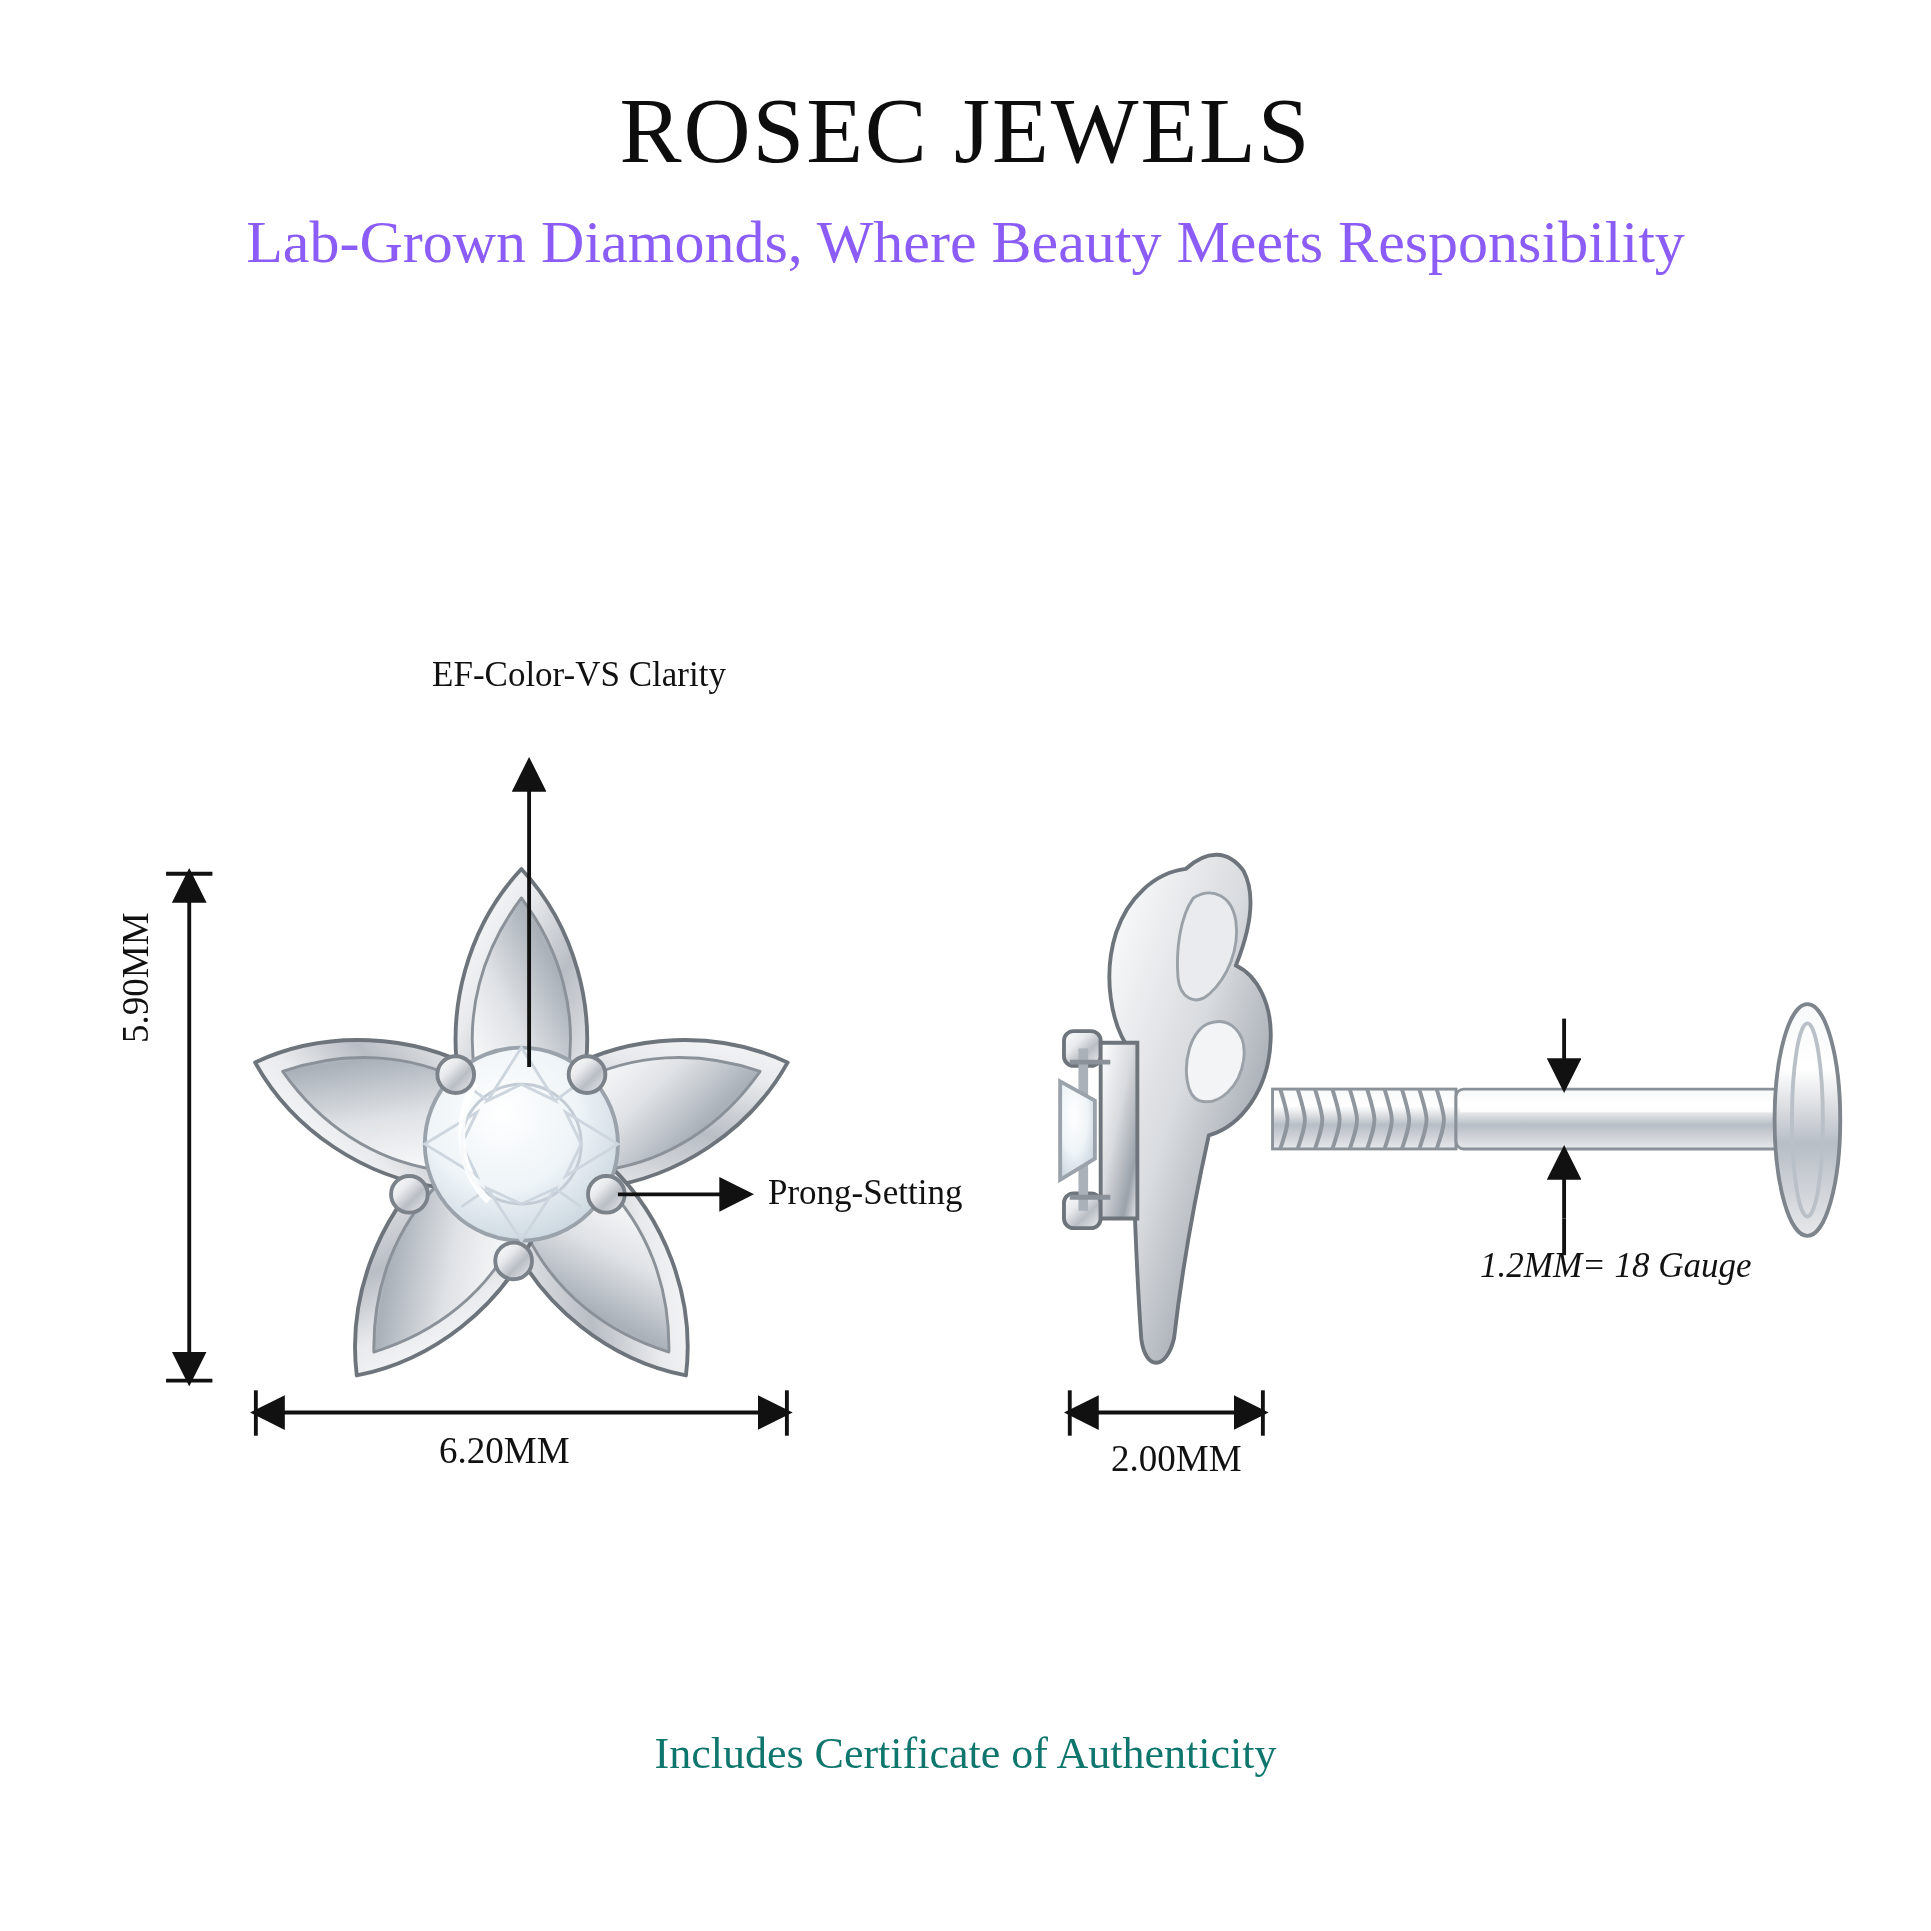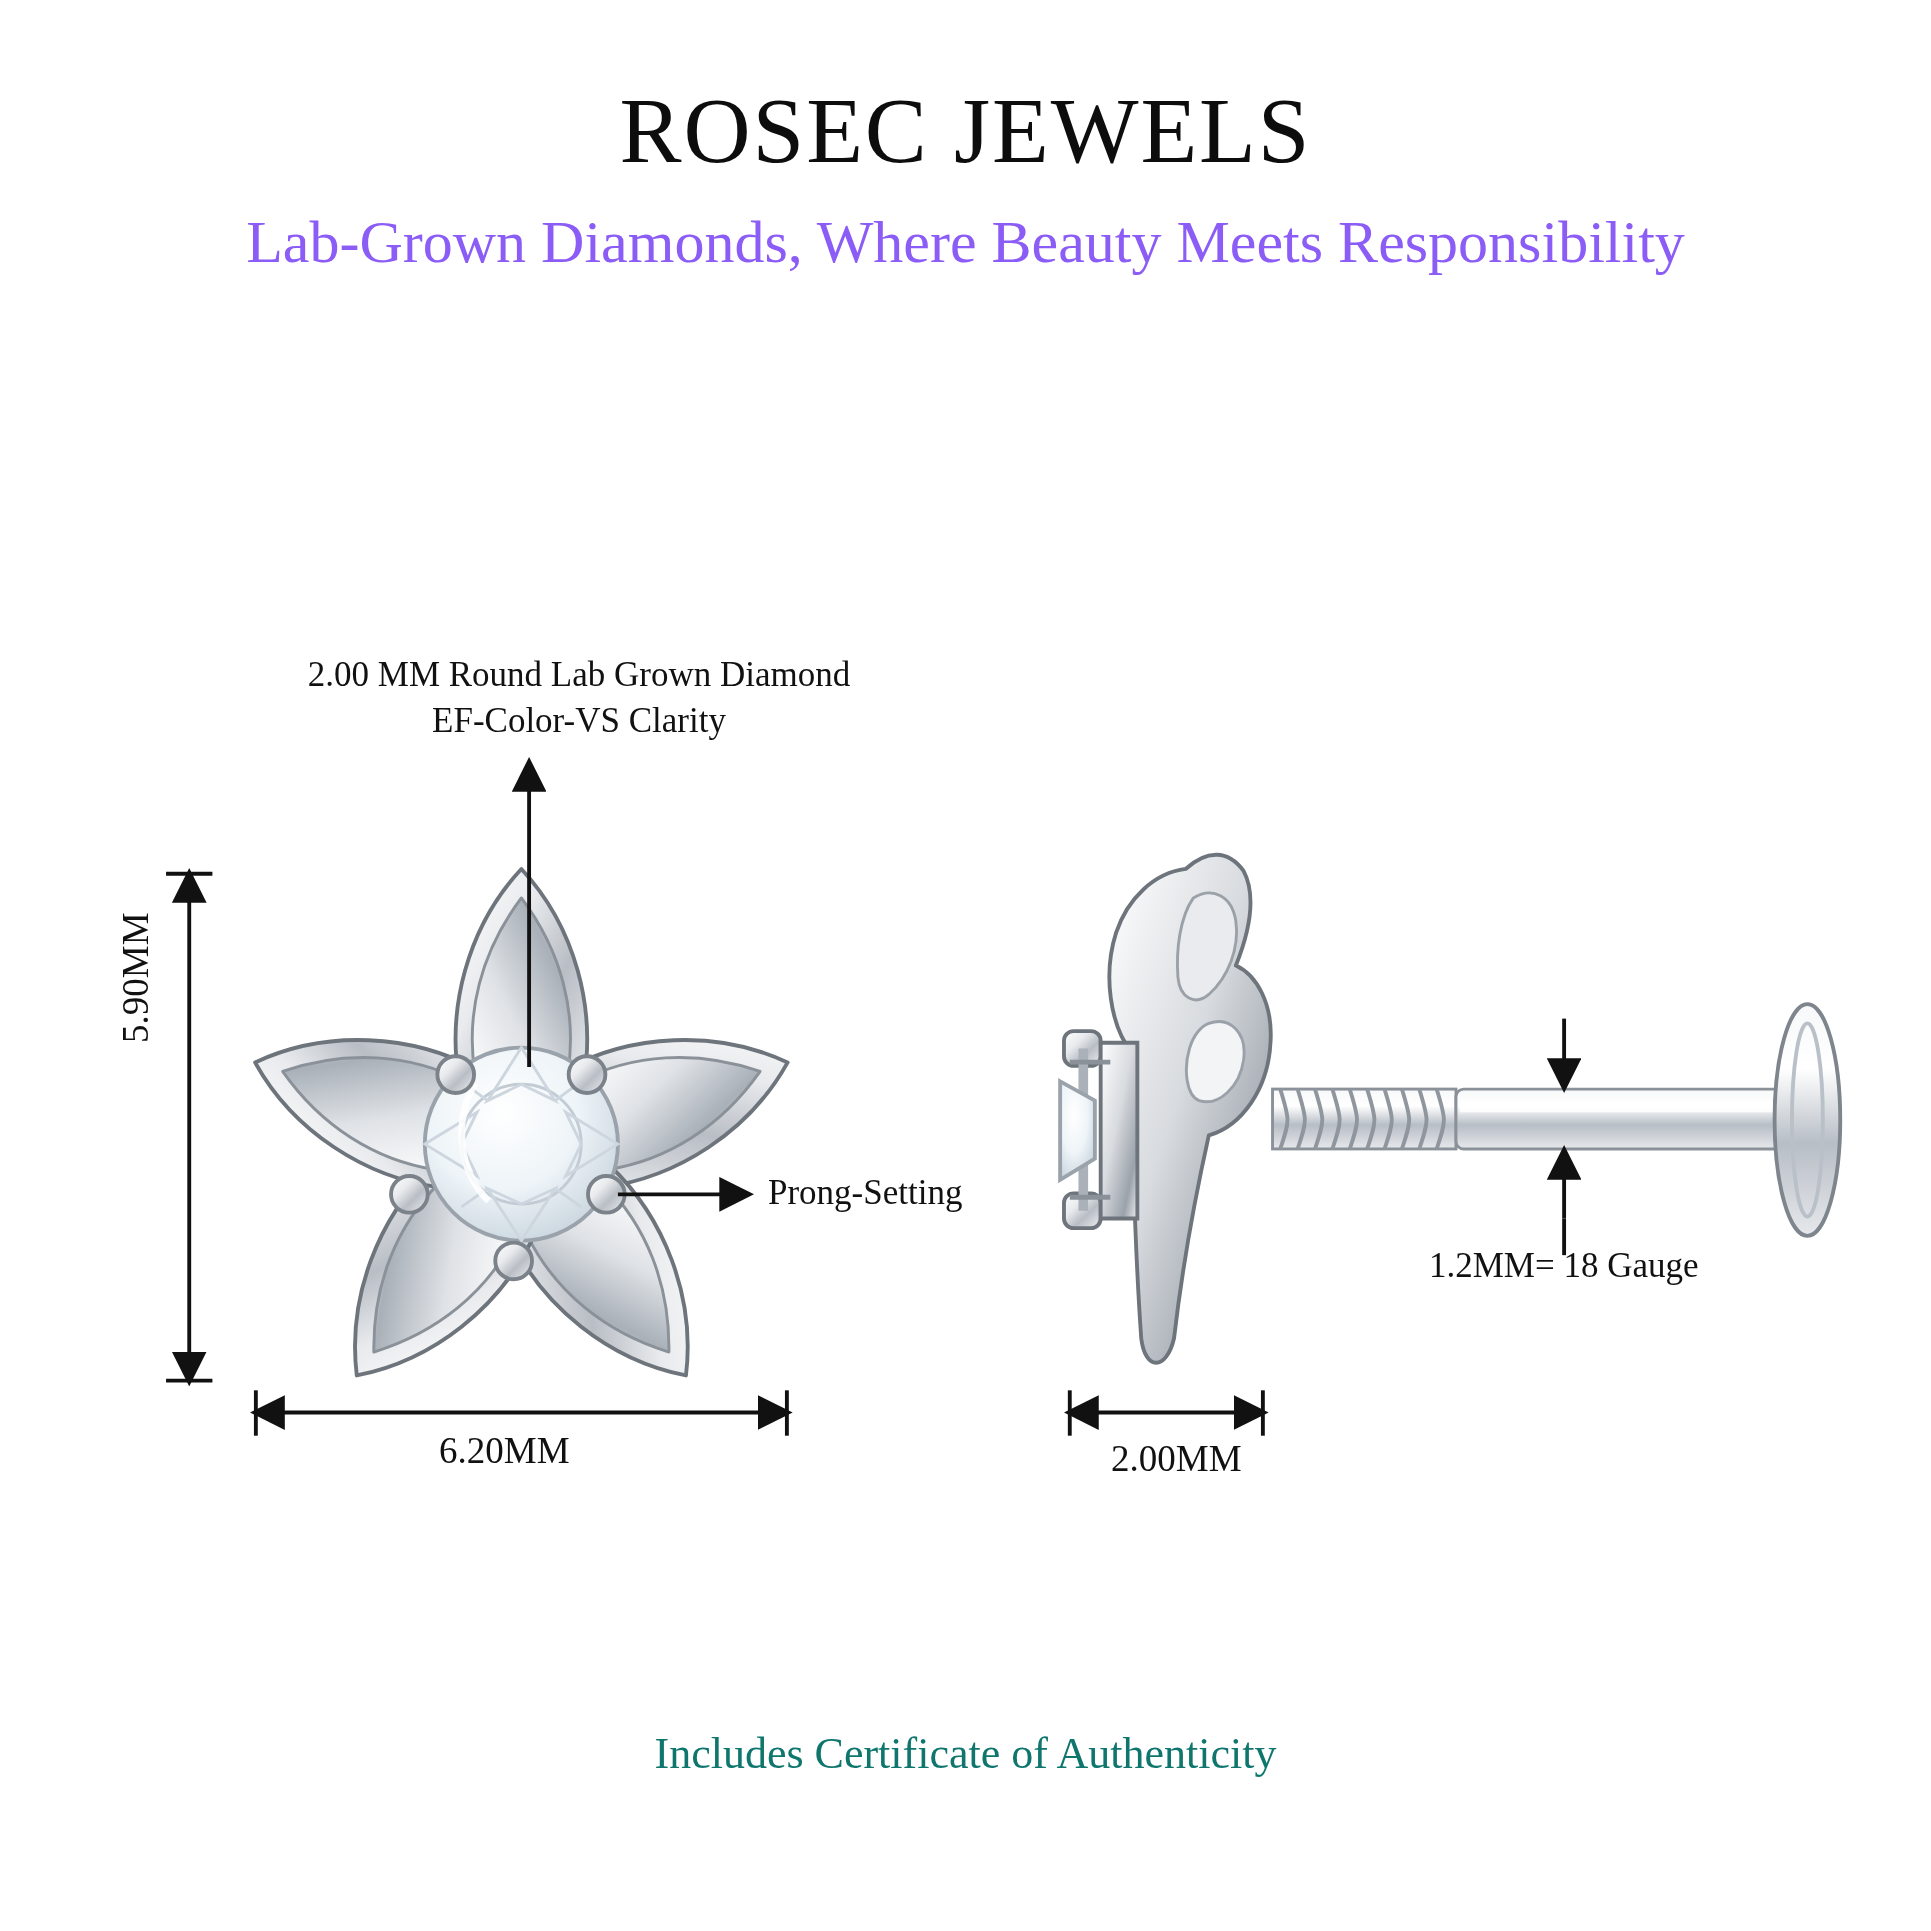--- a/index.html
+++ b/index.html
@@ -69,21 +69,22 @@
     width: 676px;
     line-height: 1.3;
     text-align: center;
   }
   .label-prong {
     top: 1173px;
     left: 768px;
   }
   .label-gauge {
     top: 1246px;
-    left: 1429px;
+    left: 1480px;
+    font-style: italic;
   }
   .label-height {
     top: 1043px;
     left: 114px;
     transform: rotate(-90deg);
     transform-origin: left top;
     font-size: 37px;
   }
   .label-width {
     top: 1429px;
@@ -107,21 +108,20 @@
 </style>
 </head>
 <body>
 
 <div id="page">
 
   <div class="brand-title">ROSEC JEWELS</div>
   <div class="brand-tagline">Lab-Grown Diamonds, Where Beauty Meets Responsibility</div>
 
   <div class="ann label-diamond">
-    <div>2.00 MM Round Lab Grown Diamond</div>
     <div>EF-Color-VS Clarity</div>
   </div>
 
   <div class="ann label-prong">Prong-Setting</div>
   <div class="ann label-gauge">1.2MM= 18 Gauge</div>
   <div class="ann label-height">5.90MM</div>
   <div class="ann label-width">6.20MM</div>
   <div class="ann label-depth">2.00MM</div>
 
   <svg id="art" viewBox="0 0 2000 2000">

